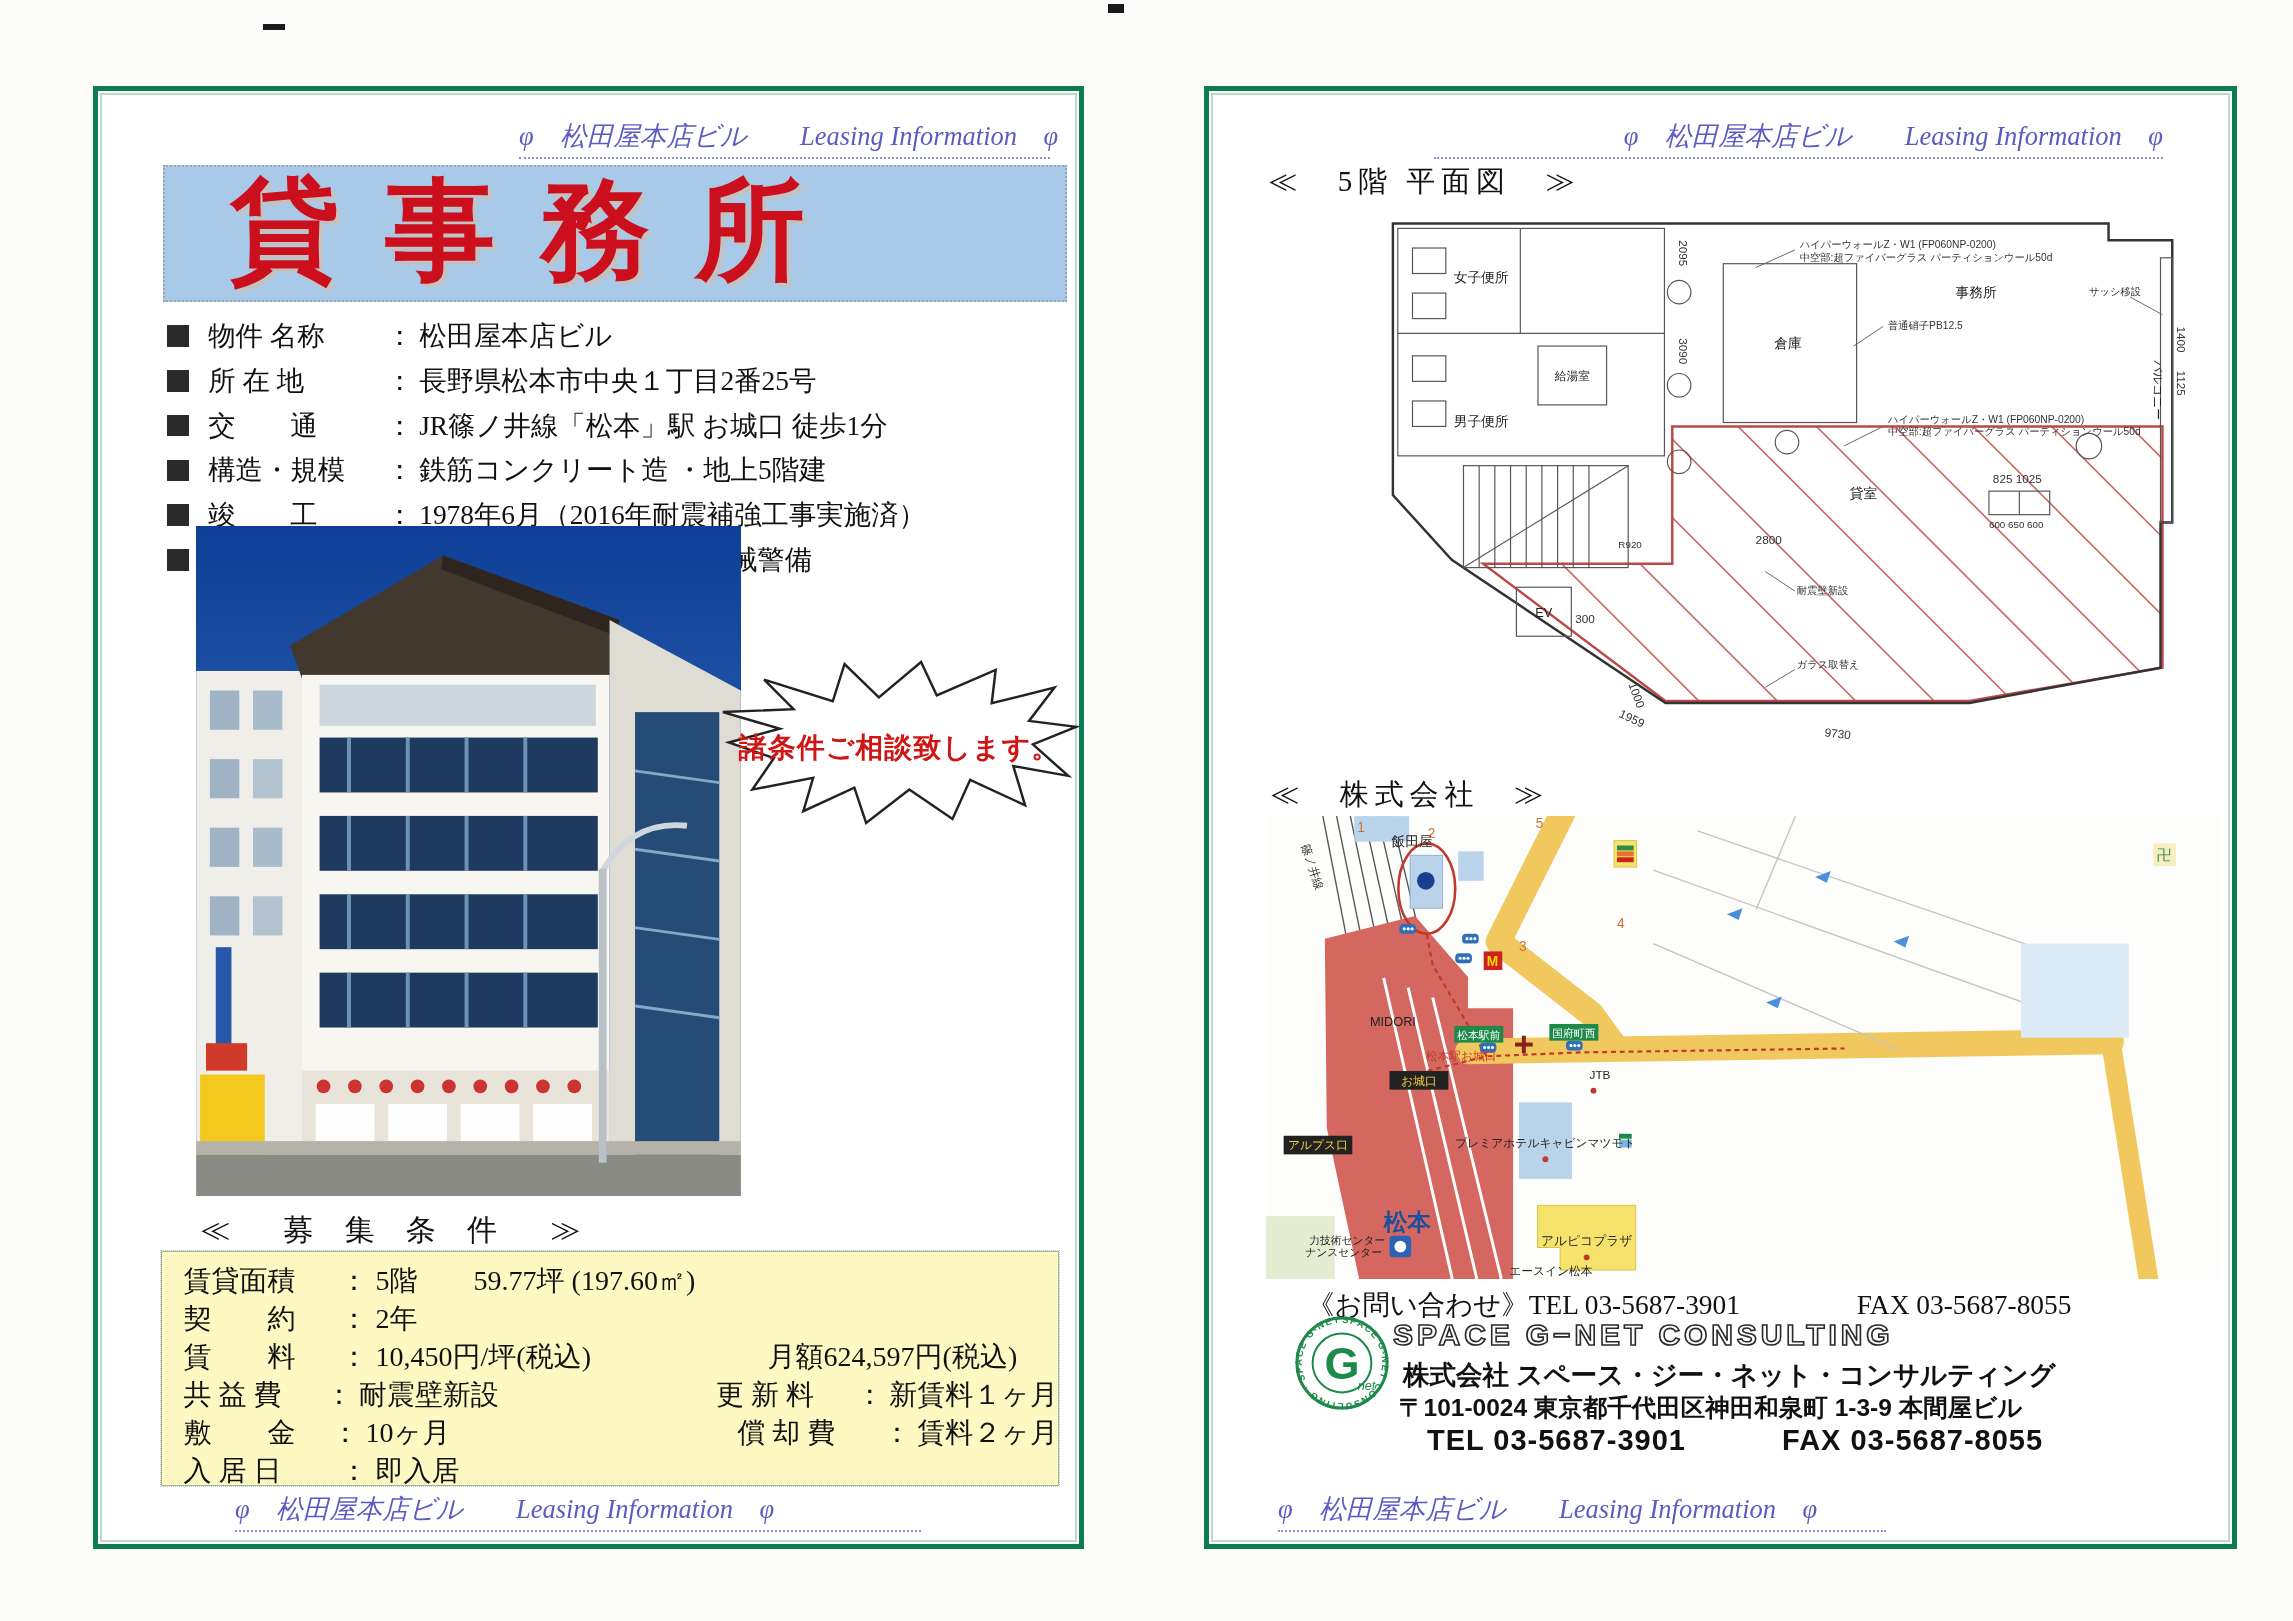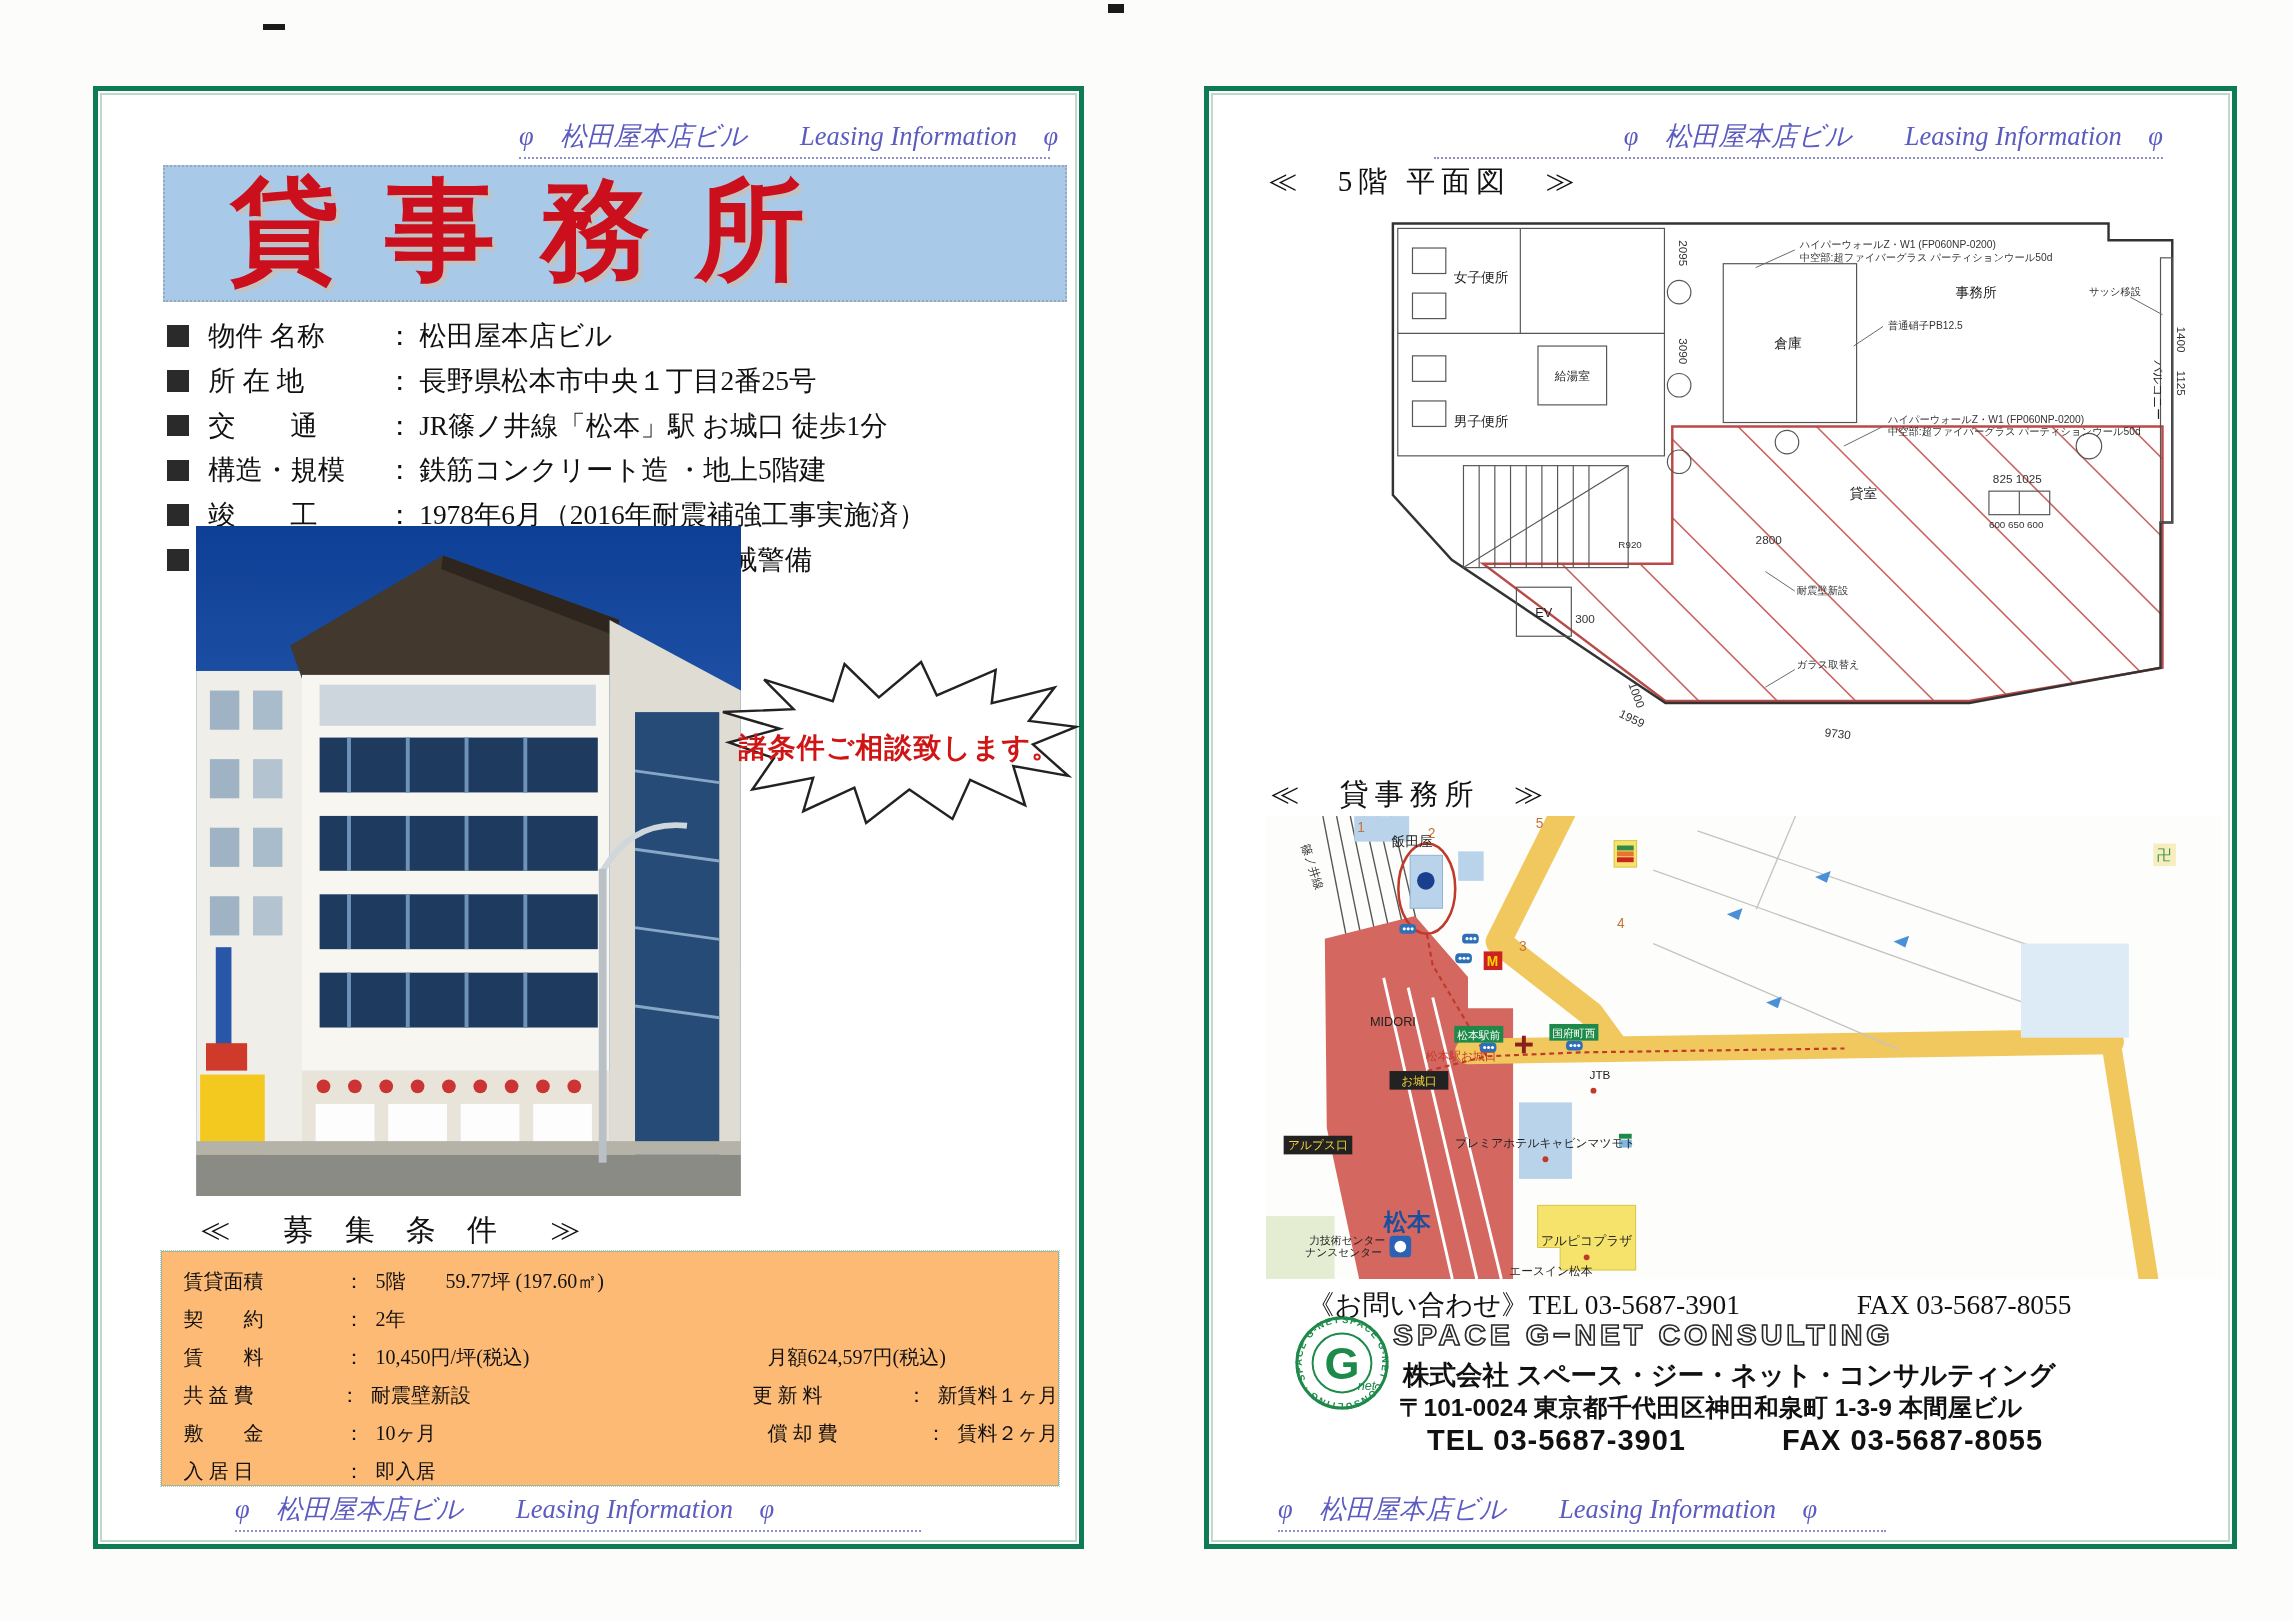--- a/index.html
+++ b/index.html
@@ -20,22 +20,22 @@
   .drow{display:flex;align-items:center;margin-bottom:8.8px;white-space:nowrap;}
   .sq{width:21.6px;height:21.6px;background:#2a2a2a;margin-right:19.6px;flex:0 0 auto;}
   .dlabel{display:inline-block;width:172px;}
   .dcolon{display:inline-block;width:39px;text-align:center;}
   .photo{position:absolute;overflow:hidden;background:#123f8f;}
   .bubble{position:absolute;}
   .bubble .btxt{position:absolute;left:0;top:0;width:100%;height:100%;display:flex;align-items:center;
         justify-content:center;color:#d01515;font-weight:bold;font-size:28px;letter-spacing:1px;
         padding-top:5.9px;white-space:nowrap;}
   .cond-head{position:absolute;font-size:30px;letter-spacing:11.8px;white-space:nowrap;}
-  .cond-table{position:absolute;background:#fdba74;border:1px solid #9db49d;outline:1px dotted #b9cab9;
-        font-size:20px;padding:9.8px 0 0 21.6px;box-sizing:border-box;}
+  .cond-table{position:absolute;background:#fef9c3;border:1px solid #9db49d;outline:1px dotted #b9cab9;
+        font-size:28px;padding:9.8px 0 0 21.6px;box-sizing:border-box;}
   .crow{display:flex;line-height:38px;white-space:nowrap;}
   .clabel{display:inline-block;width:149px;}
   .ccolon{display:inline-block;width:43px;text-align:center;}
   .cval{display:inline-block;width:392px;}
   .clabel2{display:inline-block;width:147px;}
   .u{text-underline-offset:6.9px;}
   .sec-head{position:absolute;font-size:29px;letter-spacing:5.9px;white-space:nowrap;}
   .contact{position:absolute;left:0;top:0;width:100%;height:100%;}
   .c-line{position:absolute;white-space:nowrap;}
   .serif26{font-size:27.4px;}
@@ -344,21 +344,21 @@
         <text x="860" y="130" transform="rotate(90 860 130)">1400</text>
         <text x="860" y="175" transform="rotate(90 860 175)">1125</text>
         <text x="352" y="42" transform="rotate(90 352 42)">2095</text>
         <text x="352" y="142" transform="rotate(90 352 142)">3090</text>
         <text x="672" y="290">825  1025</text>
         <text x="668" y="336" font-size="10">600 650 600</text>
         <text x="290" y="356" font-size="10">R920</text>
       </g>
     </svg>
 
-    <div class="sec-head" style="left:61px;top:684px;">≪　貸事務所　≫</div>
+    <div class="sec-head" style="left:61px;top:684px;">≪　株式会社　≫</div>
 
     <svg style="position:absolute;left:57px;top:725px;" width="955" height="463" viewBox="0 0 974 472">
       <rect x="0" y="0" width="974" height="472" fill="#fdfdfb"></rect>
 
       <g stroke="#555" stroke-width="1.4">
         <line x1="58" y1="0" x2="150" y2="472"></line>
           <line x1="72" y1="0" x2="168" y2="472"></line>
         <line x1="86" y1="0" x2="186" y2="472"></line>
           <line x1="100" y1="0" x2="204" y2="472"></line>
         <line x1="114" y1="0" x2="222" y2="472"></line>

